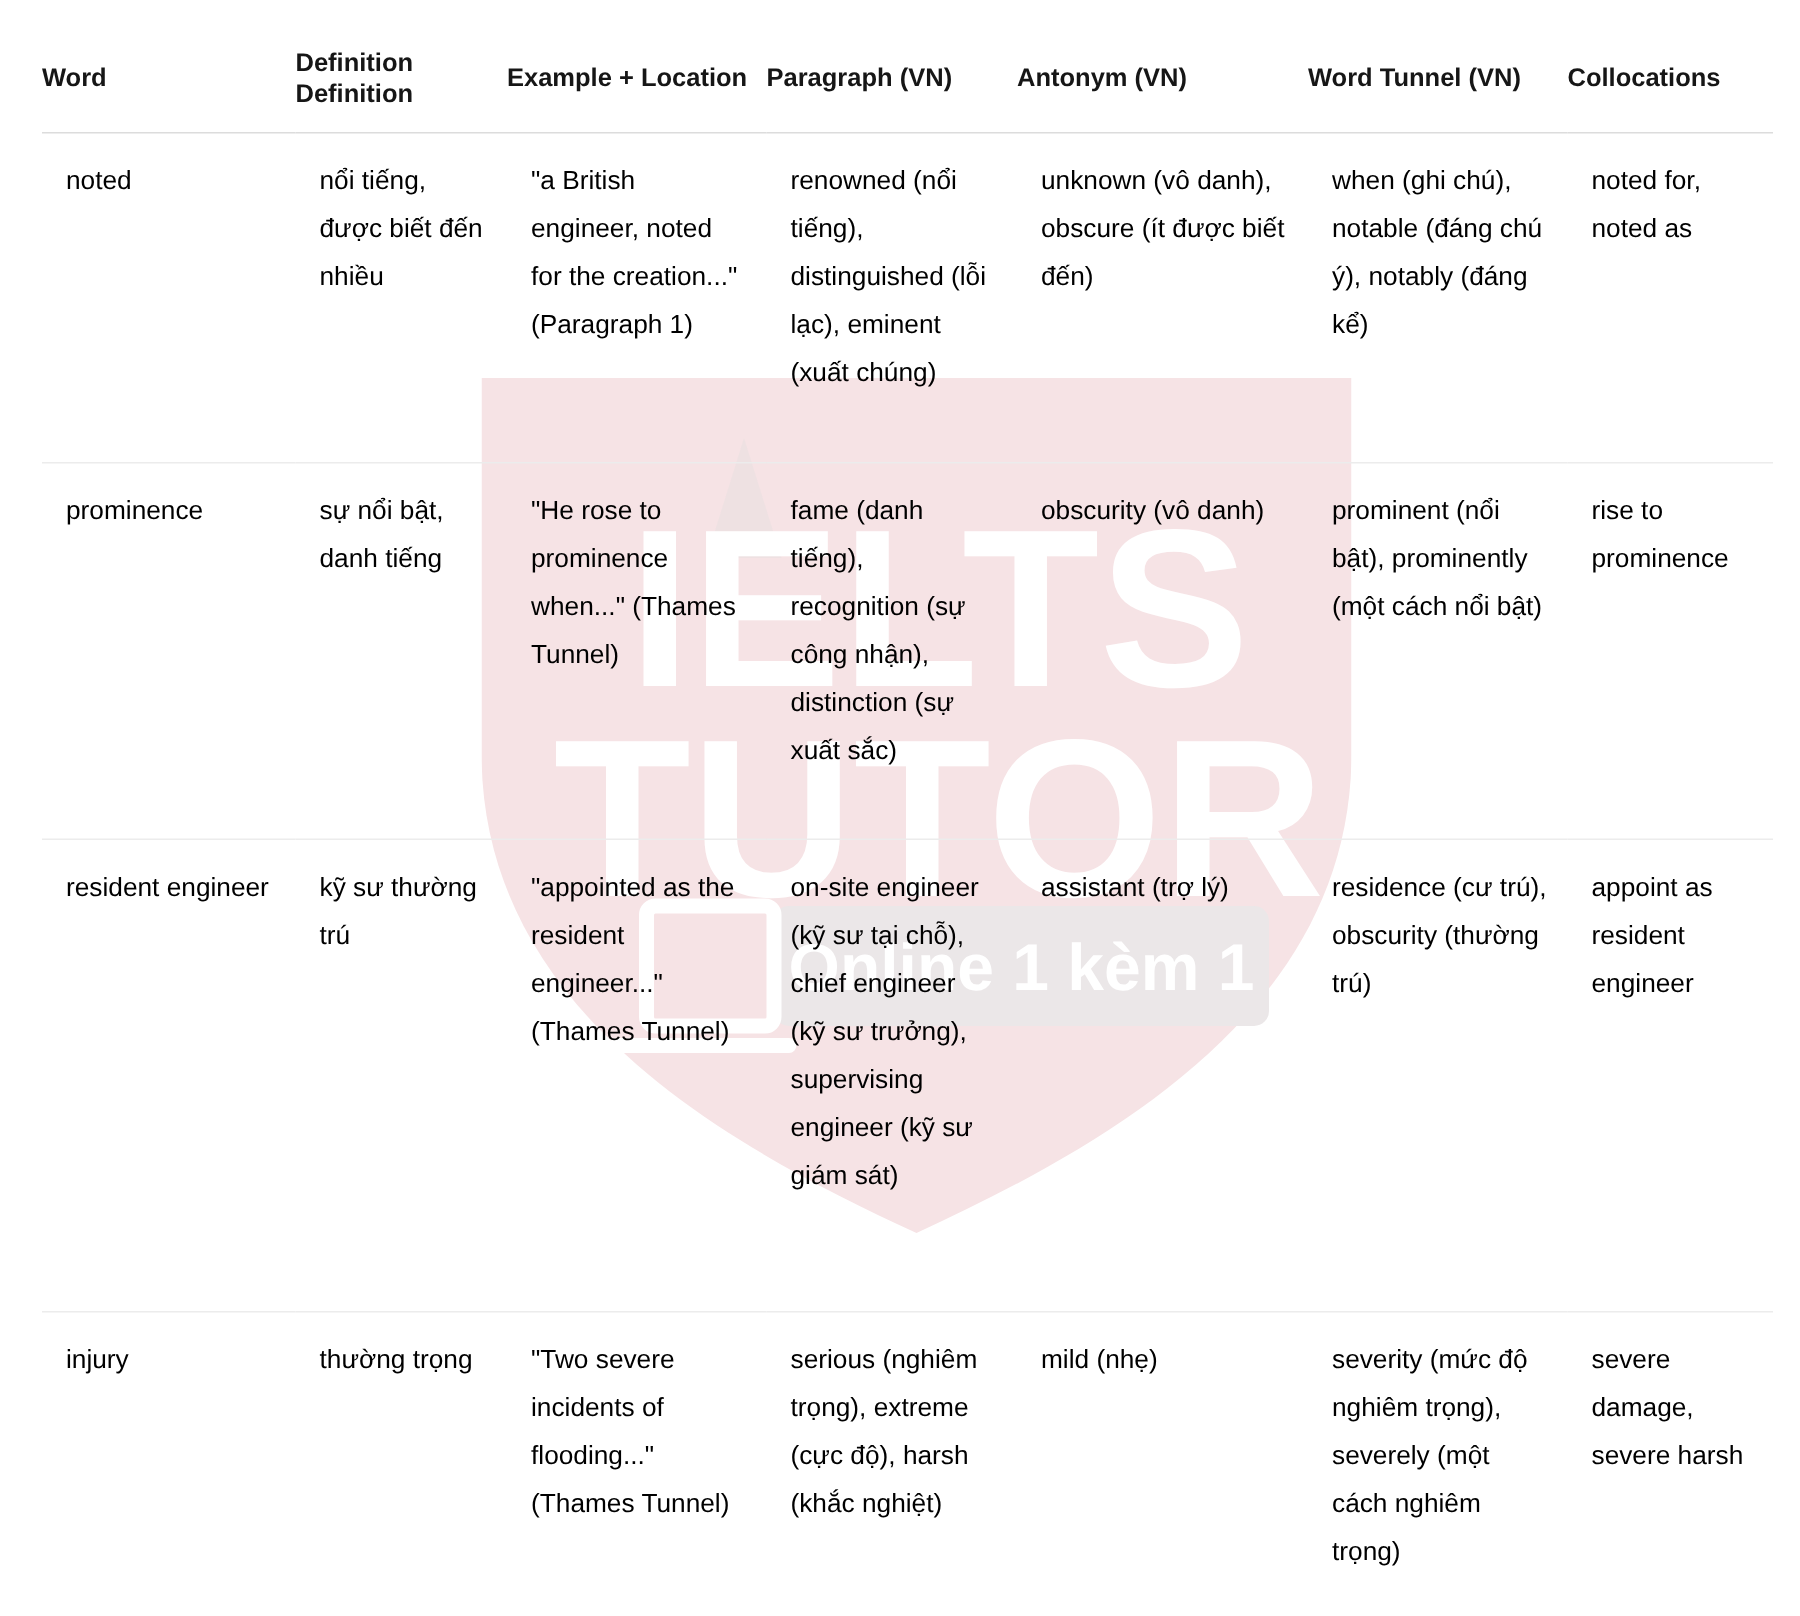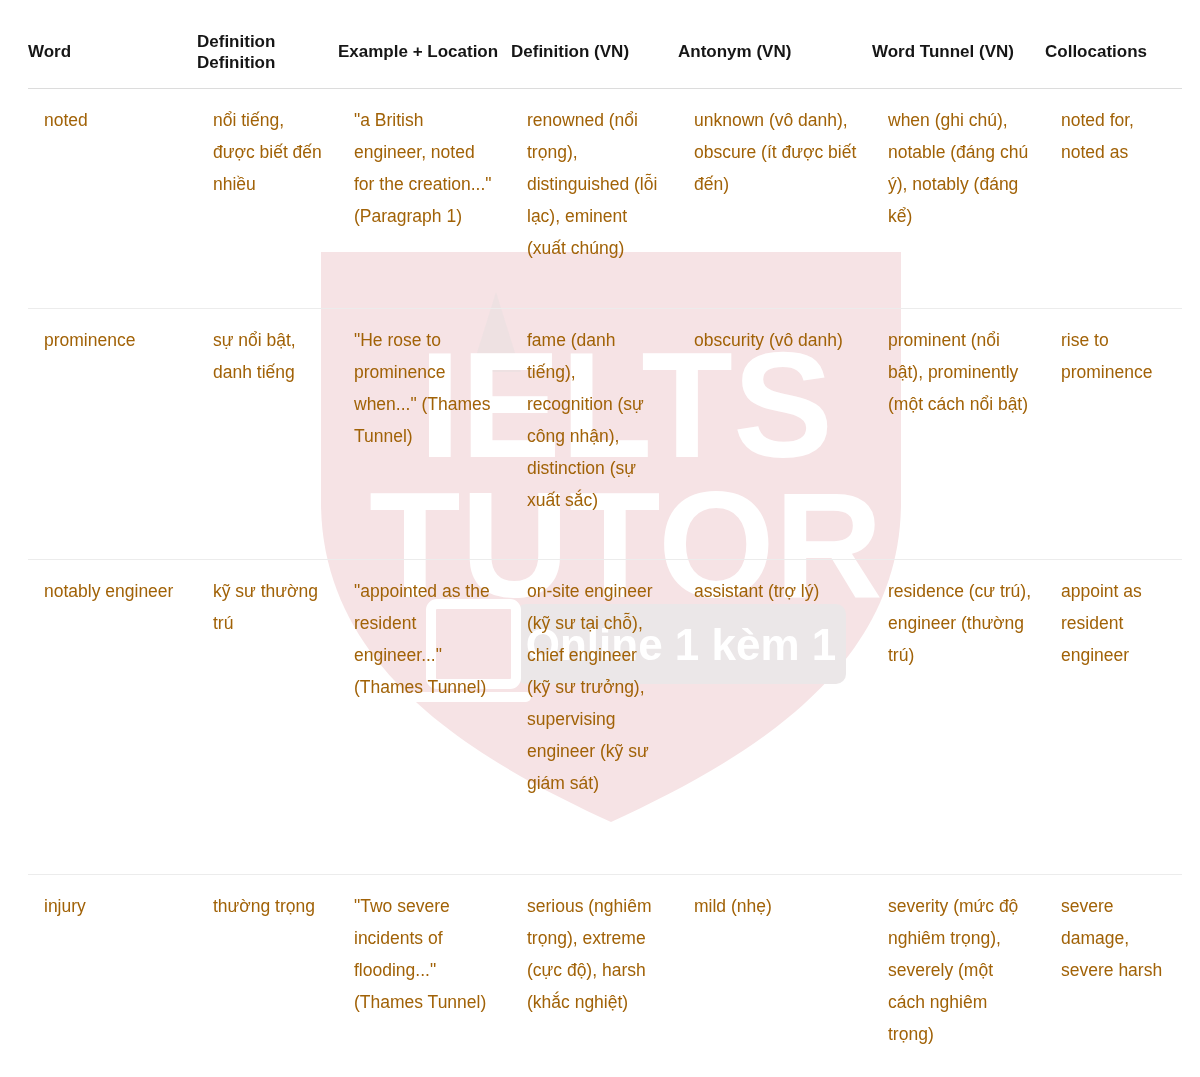--- a/index.html
+++ b/index.html
@@ -50,21 +50,21 @@
       border-bottom: 1px solid #dcdcdc;
       color: #161616;
     }
     table.vocab tbody td {
       font-size: 17.5px;
       line-height: 32px;
       vertical-align: top;
       padding: 15px 14px 18px 16px;
       box-sizing: border-box;
       border-bottom: 1px solid #ececec;
-      color: #a16207;
+      color: #000000;
     }
     table.vocab tbody tr:last-child td {
       border-bottom: none;
     }
     .c1 { width: 169px; }
     .c2 { width: 141px; }
     .c3 { width: 173px; }
     .c4 { width: 167px; }
     .c5 { width: 194px; }
     .c6 { width: 173px; }
@@ -97,52 +97,52 @@
       <col class="c4">
       <col class="c5">
       <col class="c6">
       <col class="c7">
   </colgroup>
   <thead>
     <tr>
       <th>Word</th>
       <th>Definition Definition</th>
       <th>Example + Location</th>
-      <th>Definition (VN)</th>
+      <th>Paragraph (VN)</th>
       <th>Antonym (VN)</th>
       <th>Word Tunnel (VN)</th>
       <th>Collocations</th>
     </tr>
   </thead>
   <tbody>
     <tr style="height:220px">
       <td>noted</td>
       <td>nổi tiếng, được biết đến nhiều</td>
       <td>"a British engineer, noted for the creation..." (Paragraph 1)</td>
-      <td>renowned (nổi trọng), distinguished (lỗi lạc), eminent (xuất chúng)</td>
+      <td>renowned (nổi tiếng), distinguished (lỗi lạc), eminent (xuất chúng)</td>
       <td>unknown (vô danh), obscure (ít được biết đến)</td>
       <td>when (ghi chú), notable (đáng chú ý), notably (đáng kể)</td>
       <td>noted for, noted as</td>
     </tr>
     <tr style="height:251px">
       <td>prominence</td>
       <td>sự nổi bật, danh tiếng</td>
       <td>"He rose to prominence when..." (Thames Tunnel)</td>
       <td>fame (danh tiếng), recognition (sự công nhận), distinction (sự xuất sắc)</td>
       <td>obscurity (vô danh)</td>
       <td>prominent (nổi bật), prominently (một cách nổi bật)</td>
       <td>rise to prominence</td>
     </tr>
     <tr style="height:315px">
-      <td>notably engineer</td>
+      <td>resident engineer</td>
       <td>kỹ sư thường trú</td>
       <td>"appointed as the resident engineer..." (Thames Tunnel)</td>
       <td>on-site engineer (kỹ sư tại chỗ), chief engineer (kỹ sư trưởng), supervising engineer (kỹ sư giám sát)</td>
       <td>assistant (trợ lý)</td>
-      <td>residence (cư trú), engineer (thường trú)</td>
+      <td>residence (cư trú), obscurity (thường trú)</td>
       <td>appoint as resident engineer</td>
     </tr>
     <tr>
       <td>injury</td>
       <td>thường trọng</td>
       <td>"Two severe incidents of flooding..." (Thames Tunnel)</td>
       <td>serious (nghiêm trọng), extreme (cực độ), harsh (khắc nghiệt)</td>
       <td>mild (nhẹ)</td>
       <td>severity (mức độ nghiêm trọng), severely (một cách nghiêm trọng)</td>
       <td>severe damage, severe harsh</td>

